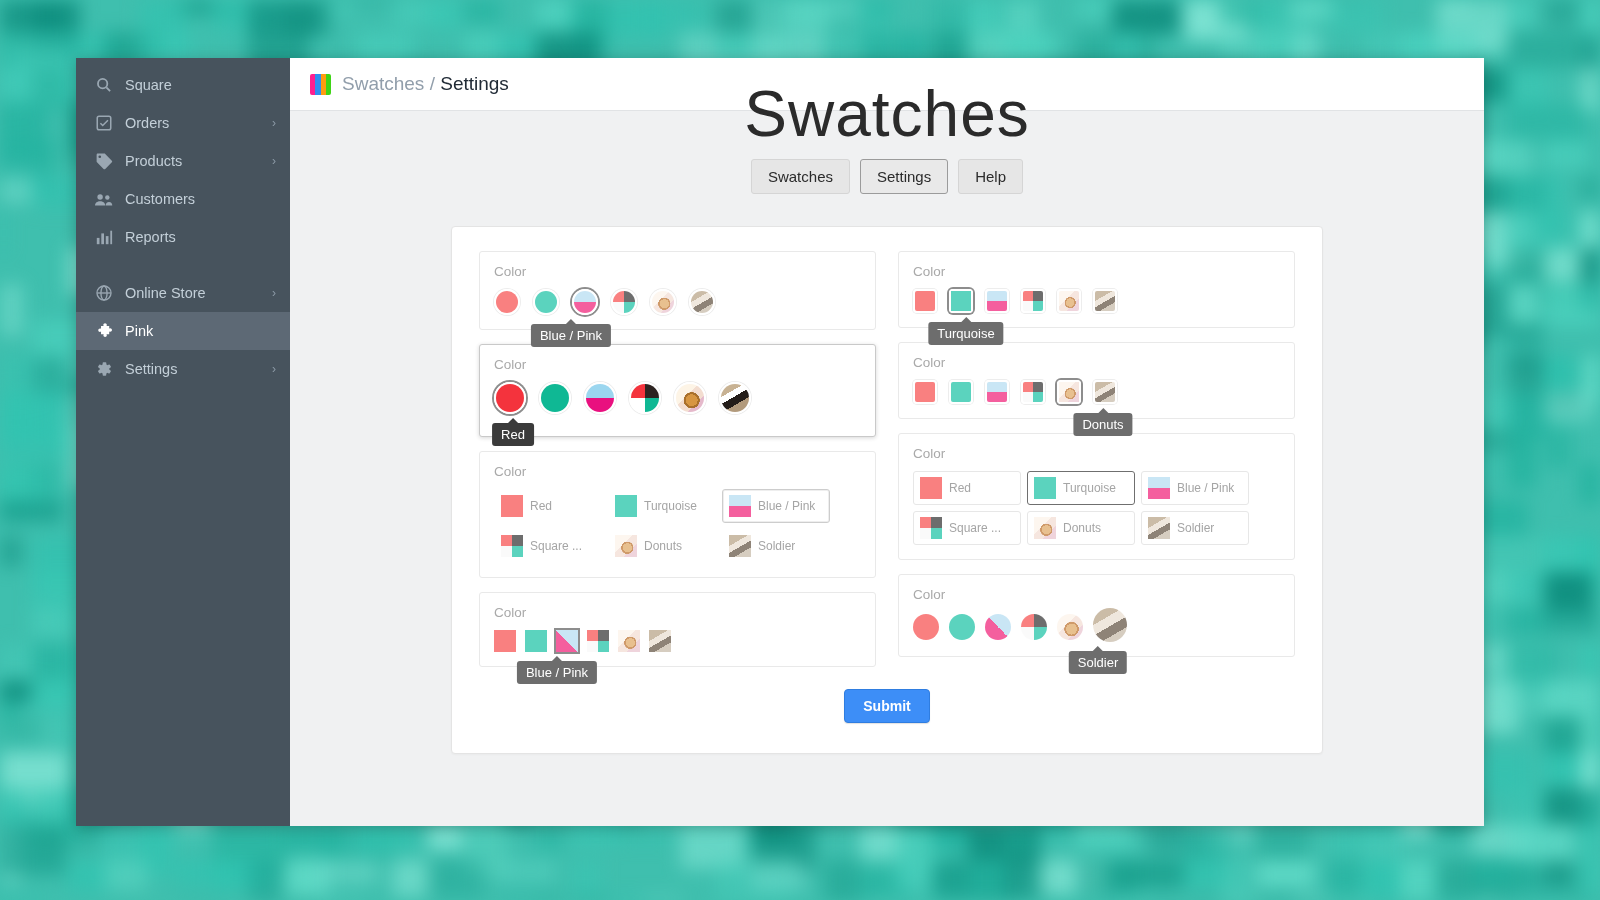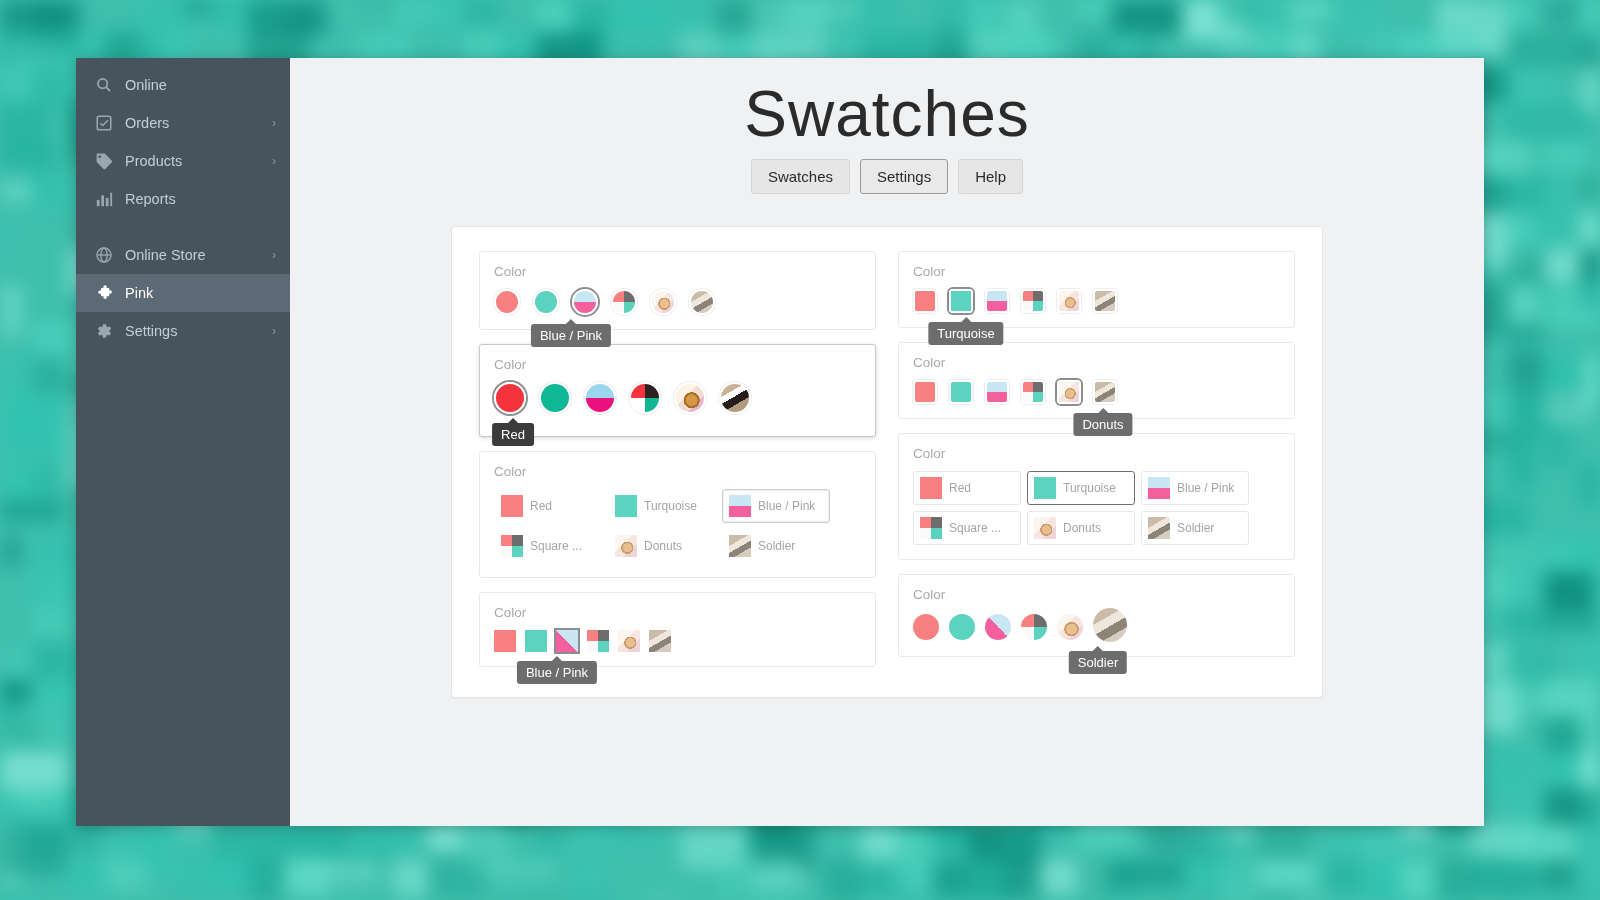--- a/index.html
+++ b/index.html
@@ -901,40 +901,51 @@
   <aside id="sidebar">
 
     <nav class="nav-list">
       <div class="nav-item">
         <span class="nav-ico">
           <svg viewBox="0 0 20 20" width="18" height="18" fill="none" stroke="currentColor" stroke-width="2">
               <circle cx="8.5" cy="8.5" r="5.2"></circle>
               <path d="M12.6 12.6l4.2 4.2"></path>
             </svg>
         </span>
-        <span class="nav-label">Online</span>
+        <span class="nav-label">Square</span>
       </div>
       <div class="nav-item">
         <span class="nav-ico">
           <svg viewBox="0 0 20 20" width="18" height="18" fill="none" stroke="currentColor" stroke-width="1.7">
               <rect x="2.5" y="2.5" width="15" height="15" rx="2"></rect>
               <path d="M6 10.2l2.6 2.6L14.4 7"></path>
             </svg>
         </span>
         <span class="nav-label">Orders</span>
         <span class="nav-chev">›</span>
       </div>
       <div class="nav-item">
         <span class="nav-ico">
           <svg viewBox="0 0 20 20" width="18" height="18" fill="currentColor">
               <path d="M10.5 1.8H3.2c-.8 0-1.4.6-1.4 1.4v7.3c0 .4.2.7.4 1l7.3 7.3c.5.5 1.4.5 1.9 0l7.3-7.3c.5-.5.5-1.4 0-1.9l-7.3-7.3c-.2-.3-.6-.5-.9-.5zM5.3 6.8a1.5 1.5 0 110-3 1.5 1.5 0 010 3z"></path>
             </svg>
         </span>
         <span class="nav-label">Products</span>
         <span class="nav-chev">›</span>
+      </div>
+      <div class="nav-item">
+        <span class="nav-ico">
+          <svg viewBox="0 0 22 20" width="19" height="17" fill="currentColor">
+              <circle cx="7" cy="7" r="3.2"></circle>
+              <circle cx="15.5" cy="7.6" r="2.6"></circle>
+              <path d="M1 17c0-3.2 2.7-5 6-5s6 1.8 6 5z"></path>
+              <path d="M13.5 17c0-2.4 1.5-4.2 4-4.2s3.8 1.8 3.8 4.2z"></path>
+            </svg>
+        </span>
+        <span class="nav-label">Customers</span>
       </div>
       <div class="nav-item">
         <span class="nav-ico">
           <svg viewBox="0 0 20 20" width="18" height="18" fill="currentColor">
               <rect x="2" y="11" width="3" height="7"></rect>
               <rect x="7" y="6" width="3" height="12"></rect>
               <rect x="12" y="9" width="3" height="9"></rect>
               <rect x="17" y="3" width="2" height="15"></rect>
             </svg>
         </span>
@@ -969,20 +980,33 @@
         </span>
         <span class="nav-label">Settings</span>
         <span class="nav-chev">›</span>
       </div>
     </nav>
 
   </aside>
 
   <section id="content">
 
+    <header id="topbar">
+      <span class="app-logo" id="app-logo">
+          <span style="background: rgb(255, 31, 143);"></span>
+          <span style="background: rgb(47, 142, 240);"></span>
+          <span style="background: rgb(255, 155, 16);"></span>
+          <span style="background: rgb(63, 212, 23);"></span>
+        </span>
+      <span class="crumbs">
+        <span class="dim">Swatches</span>
+        <span class="dim">/</span>
+        <span>Settings</span>
+      </span>
+    </header>
 
     <div id="scroll-area">
 
       <div class="big-title">Swatches</div>
 
       <div class="tabs">
         <button class="tab">Swatches</button>
         <button class="tab current">Settings</button>
         <button class="tab">Help</button>
       </div>
@@ -1201,17 +1225,20 @@
                   </span>
                 <span class="sw circle" style="width:34px;height:34px;margin-top:-4px">
                     <span class="fill" style="background: linear-gradient(150deg, rgb(203, 188, 167) 0px, rgb(203, 188, 167) 32%, rgb(239, 231, 221) 32%, rgb(239, 231, 221) 52%, rgb(142, 131, 119) 52%, rgb(142, 131, 119) 72%, rgb(214, 205, 192) 72%, rgb(214, 205, 192) 100%);"></span>
                   </span>
                 <span class="tip" style="left:185px">Soldier</span>
               </div>
             </div>
           </div>
         </div>
 
+        <div class="submit-wrap">
+          <button class="submit-btn">Submit</button>
+        </div>
       </div>
 
     </div>
   </section>
 </div>
 
 </body></html>

